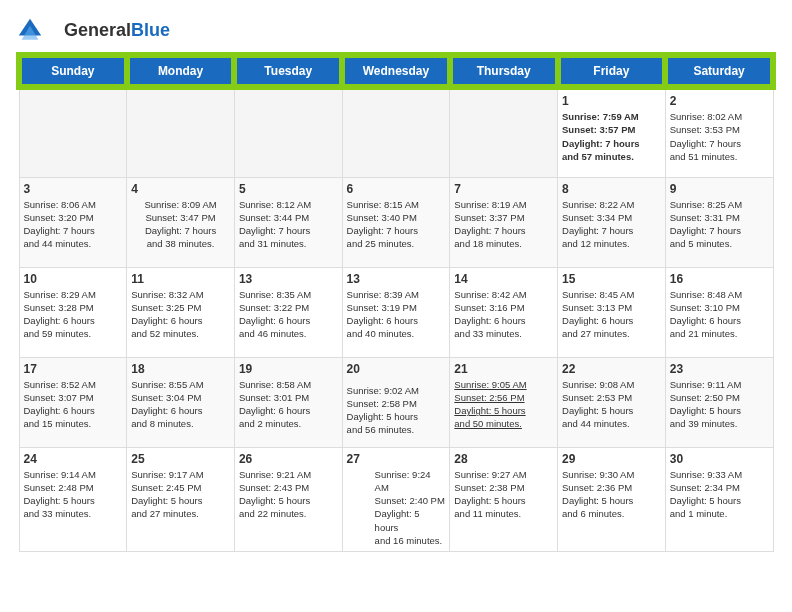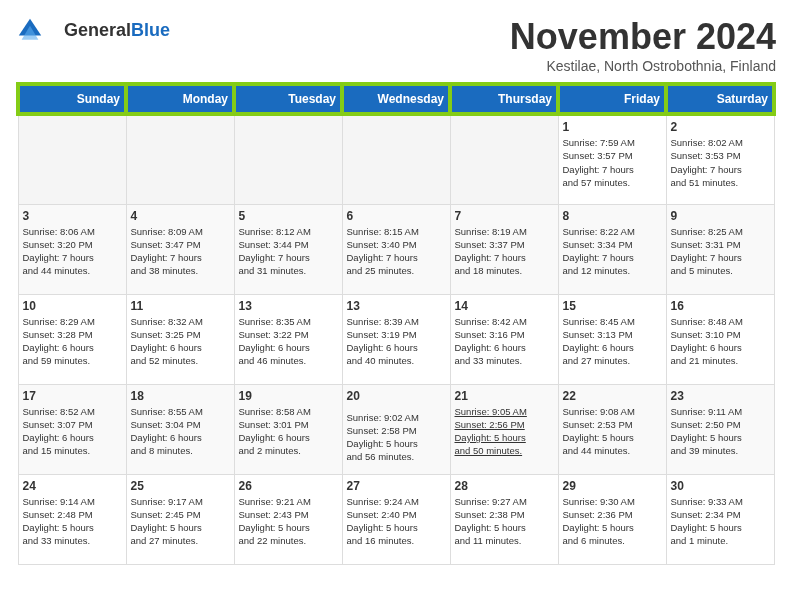--- a/index.html
+++ b/index.html
@@ -51,22 +51,22 @@
       width: 100%;
       border-collapse: collapse;
       table-layout: fixed;
     }
     .calendar th {
       background: #1a6bbf;
       color: #fff;
       font-size: 12px;
       font-weight: bold;
       padding: 6px 4px;
-      text-align: right;
-      border: 4px solid #84cc16;
+      text-align: center;
+      border: 6px solid #84cc16;
     }
     .calendar td {
       vertical-align: top;
       border: 1px solid #ddd;
       padding: 4px;
       font-size: 10px;
       color: #333;
       height: 90px;
       background: #fff;
     }
@@ -94,24 +94,20 @@
 <div class="header-area">
   <div class="logo">
     <svg class="logo-icon" viewBox="0 0 40 40" xmlns="http://www.w3.org/2000/svg">
       <polygon points="20,4 36,28 4,28" fill="#1a6bbf"></polygon>
       <polygon points="20,14 32,34 8,34" fill="#5aaaee" opacity="0.6"></polygon>
     </svg>
     <div>
       <span class="logo-text-general">General</span><span class="logo-text-blue">Blue</span>
     </div>
   </div>
-  <div class="title-area">
-    <div class="month-title">November 2024</div>
-    <div class="location-title">Kestilae, North Ostrobothnia, Finland</div>
-  </div>
 </div>
 
 <table class="calendar">
   <thead>
     <tr>
     <th>Sunday</th>
         <th>Monday</th>
         <th>Tuesday</th>
         <th>Wednesday</th>
         <th>Thursday</th>
@@ -121,21 +117,21 @@
   </thead>
   <tbody id="calendar-body">
   <tr>
         <td class="empty"></td>
         <td class="empty"></td>
         <td class="empty"></td>
         <td class="empty"></td>
         <td class="empty"></td>
         <td>
           <span class="day-number">1</span>
-          <div class="day-info" style="white-space: pre-line;">Sunrise: 7:59 AM
+          <div class="day-info" style="white-space: pre-line; font-weight: bold;">Sunrise: 7:59 AM
 Sunset: 3:57 PM
 Daylight: 7 hours
 and 57 minutes.</div>
         </td>
         <td>
           <span class="day-number">2</span>
           <div class="day-info" style="white-space: pre-line;">Sunrise: 8:02 AM
 Sunset: 3:53 PM
 Daylight: 7 hours
 and 51 minutes.</div>
@@ -144,21 +140,21 @@
       <tr>
         <td>
           <span class="day-number">3</span>
           <div class="day-info" style="white-space: pre-line;">Sunrise: 8:06 AM
 Sunset: 3:20 PM
 Daylight: 7 hours
 and 44 minutes.</div>
         </td>
         <td>
           <span class="day-number">4</span>
-          <div class="day-info" style="white-space: pre-line;">Sunrise: 8:09 AM
+          <div class="day-info" style="white-space: pre-line; text-align: center;">Sunrise: 8:09 AM
 Sunset: 3:47 PM
 Daylight: 7 hours
 and 38 minutes.</div>
         </td>
         <td>
           <span class="day-number">5</span>
           <div class="day-info" style="white-space: pre-line;">Sunrise: 8:12 AM
 Sunset: 3:44 PM
 Daylight: 7 hours
 and 31 minutes.</div>
@@ -311,21 +307,21 @@
         </td>
         <td>
           <span class="day-number">26</span>
           <div class="day-info" style="white-space: pre-line;">Sunrise: 9:21 AM
 Sunset: 2:43 PM
 Daylight: 5 hours
 and 22 minutes.</div>
         </td>
         <td>
           <span class="day-number">27</span>
-          <div class="day-info" style="white-space: pre-line;">Sunrise: 9:24 AM
+          <div class="day-info" style="white-space: pre-line; margin-left: 28px;">Sunrise: 9:24 AM
 Sunset: 2:40 PM
 Daylight: 5 hours
 and 16 minutes.</div>
         </td>
         <td>
           <span class="day-number">28</span>
           <div class="day-info" style="white-space: pre-line;">Sunrise: 9:27 AM
 Sunset: 2:38 PM
 Daylight: 5 hours
 and 11 minutes.</div>

